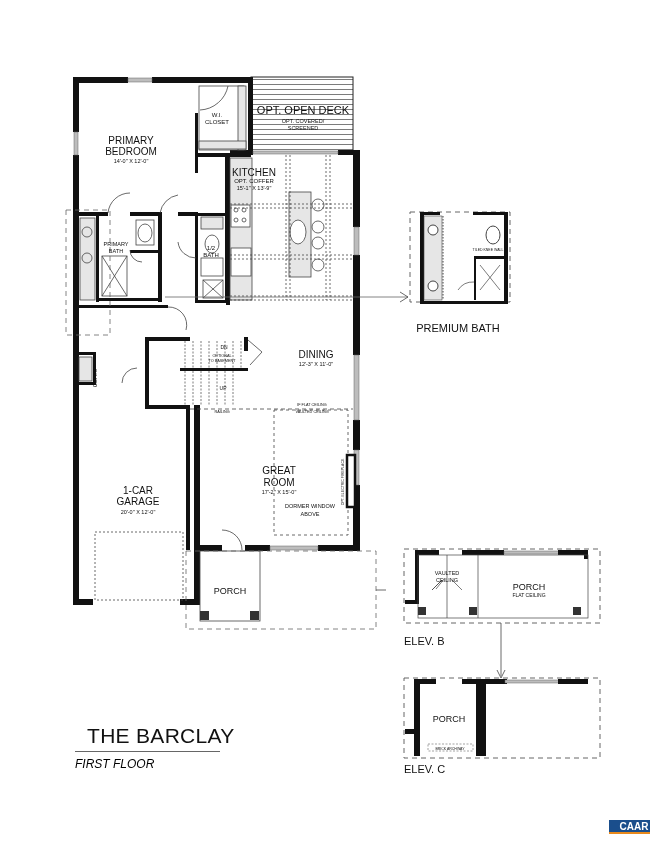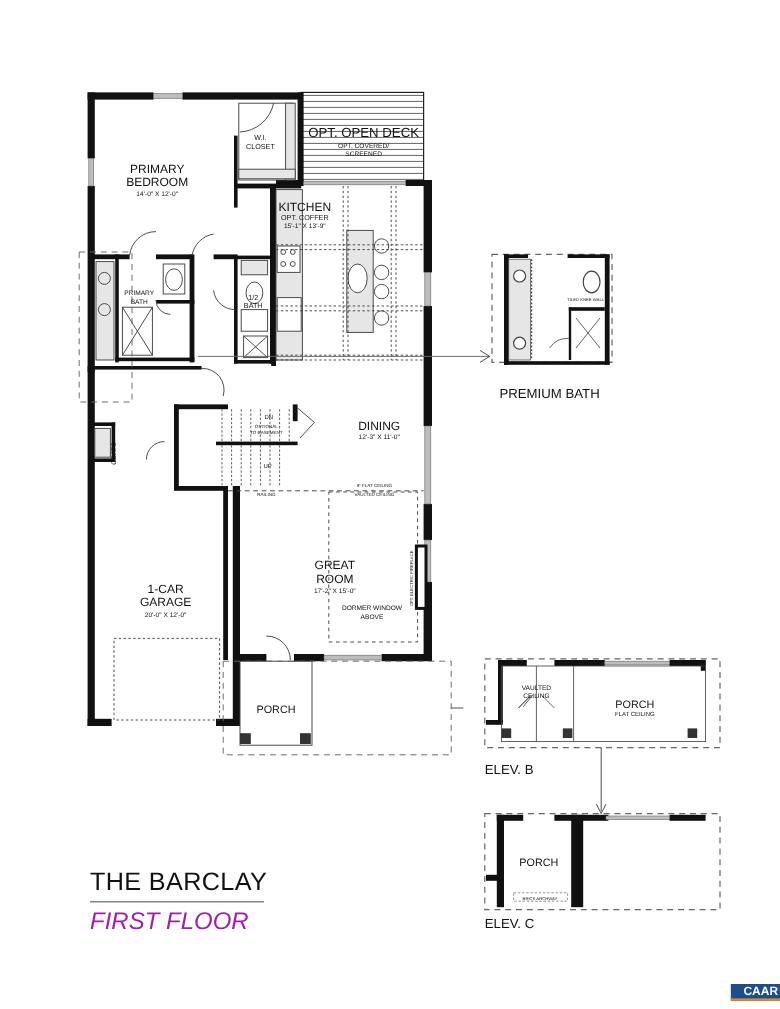--- a/index.html
+++ b/index.html
@@ -1,22 +1,22 @@
 <!DOCTYPE html>
 <html><head>
 <meta charset="utf-8">
 <style>
   html, body { margin:0; padding:0; background:#ffffff; }
   body { width:650px; height:841px; position:relative; overflow:hidden; font-family:"Liberation Sans", sans-serif; color:#111; }
   #plan { position:absolute; left:0; top:0; width:650px; height:841px; }
   .lbl { font-family:"Liberation Sans", sans-serif; fill:#111; }
   .title-block { position:absolute; left:75px; top:724px; }
-  .title { font-size:21px; letter-spacing:0.3px; color:#111; font-family:"Liberation Sans", sans-serif; }
+  .title { font-size:21px; letter-spacing:0.3px; color:#111; font-family:"Liberation Sans", sans-serif;margin-left:12px; }
   .rule { width:145px; height:1px; background:#666; margin-top:3px; }
-  .subtitle { font-size:20px; font-style:italic; color:#a21caf; margin-top:5px; font-family:"Liberation Sans", sans-serif; }
+  .subtitle { font-size:12px; font-style:italic; color:#000000; margin-top:5px; font-family:"Liberation Sans", sans-serif; }
   .caar { position:absolute; left:609px; top:820px; width:50px; height:14px; background:#1a4e8c; color:#fff; font-weight:bold; font-size:10px; line-height:13px; text-align:center; font-family:"Liberation Sans", sans-serif; border-bottom:2px solid #e8891c; box-sizing:border-box; }
 </style>
 </head>
 <body>
 
 <svg id="plan" viewBox="0 0 650 841" xmlns="http://www.w3.org/2000/svg">
   <defs>
     <pattern id="deckLines" width="10" height="5" patternUnits="userSpaceOnUse">
       <line x1="0" y1="4.5" x2="10" y2="4.5" stroke="#444" stroke-width="0.7"></line>
     </pattern>

